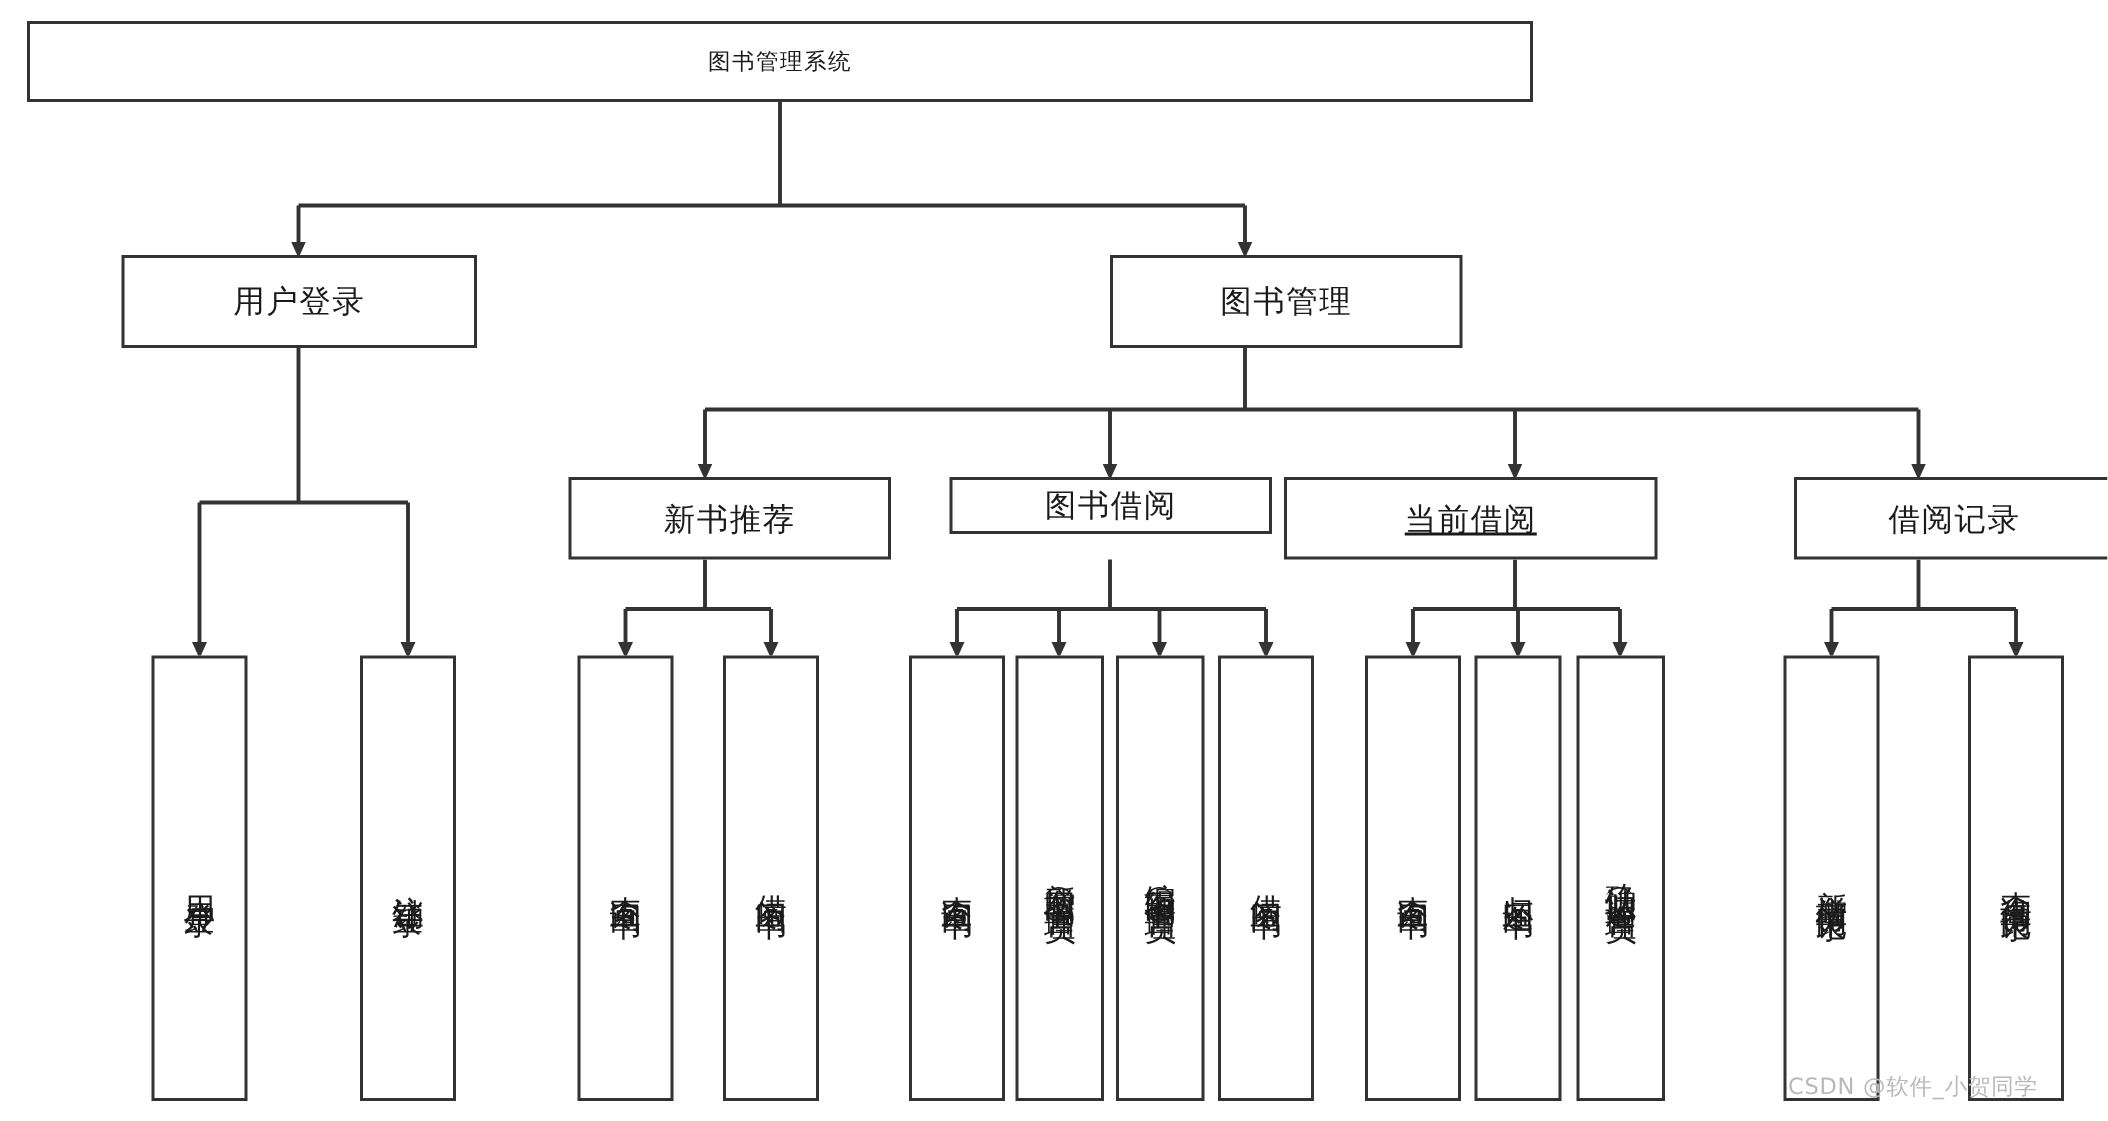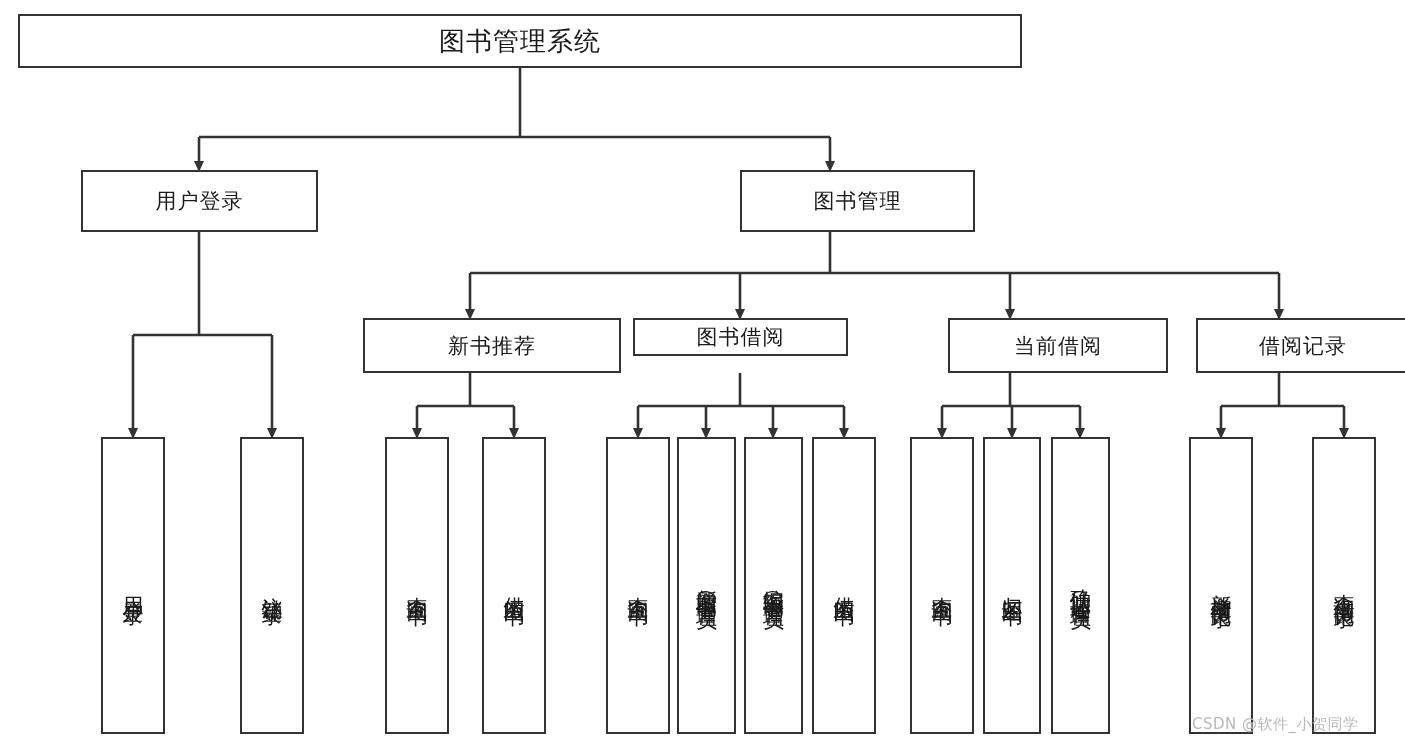--- a/index.html
+++ b/index.html
@@ -41,21 +41,21 @@
   }
   .node.vertical {
     writing-mode: vertical-rl;
     text-orientation: upright;
     font-size: 21px;
     letter-spacing: 3px;
     padding-top: 4px;
     padding-bottom: 4px;
   }
   .node.root {
-    font-size: 26px;
+    font-size: 15px;
   }
   .watermark {
     position: absolute;
     font-size: 15px;
     color: #b9b9b9;
     white-space: nowrap;
     letter-spacing: 0.5px;
     text-align: right;
   }
 </style>
@@ -114,23 +114,23 @@
     </g>
   </svg>
 
   <div class="node root horizontal" id="node-root" style="left: 18px; top: 14px; width: 1004px; height: 54px;">图书管理系统</div>
 
   <div id="level2-container">
       <div class="node horizontal" style="left: 81px; top: 170px; width: 237px; height: 62px;">用户登录</div>
       <div class="node horizontal" style="left: 740px; top: 170px; width: 235px; height: 62px;">图书管理</div>
     </div>
   <div id="level3-container">
-      <div class="node horizontal" style="left: 363px; top: 318px; width: 258px; height: 55px;">新书推荐</div>
+      <div class="node horizontal" style="left: 379px; top: 318px; width: 215px; height: 55px;">新书推荐</div>
       <div class="node horizontal" style="left: 633px; top: 318px; width: 215px; height: 38px;">图书借阅</div>
-      <div class="node horizontal" style="left: 948px; top: 318px; width: 220px; height: 55px;">当前借阅</div>
+      <div class="node horizontal" style="left: 856px; top: 318px; width: 249px; height: 55px; text-decoration: underline;">当前借阅</div>
       <div class="node horizontal" style="left: 1172px; top: 318px; width: 214px; height: 55px; margin-left: 24px;">借阅记录</div>
     </div>
   <div id="leaves-container">
       <div class="node vertical" style="left: 101px; top: 437px; width: 64px; height: 297px;">用户登录</div>
       <div class="node vertical" style="left: 240px; top: 437px; width: 64px; height: 297px;">注销登录</div>
       <div class="node vertical" style="left: 385px; top: 437px; width: 64px; height: 297px;">查询图书</div>
       <div class="node vertical" style="left: 482px; top: 437px; width: 64px; height: 297px;">借阅图书</div>
       <div class="node vertical" style="left: 606px; top: 437px; width: 64px; height: 297px;">查询图书</div>
       <div class="node vertical" style="left: 677px; top: 437px; width: 59px; height: 297px;">新增图书（管理员）</div>
       <div class="node vertical" style="left: 744px; top: 437px; width: 59px; height: 297px;">编辑图书（管理员）</div>

